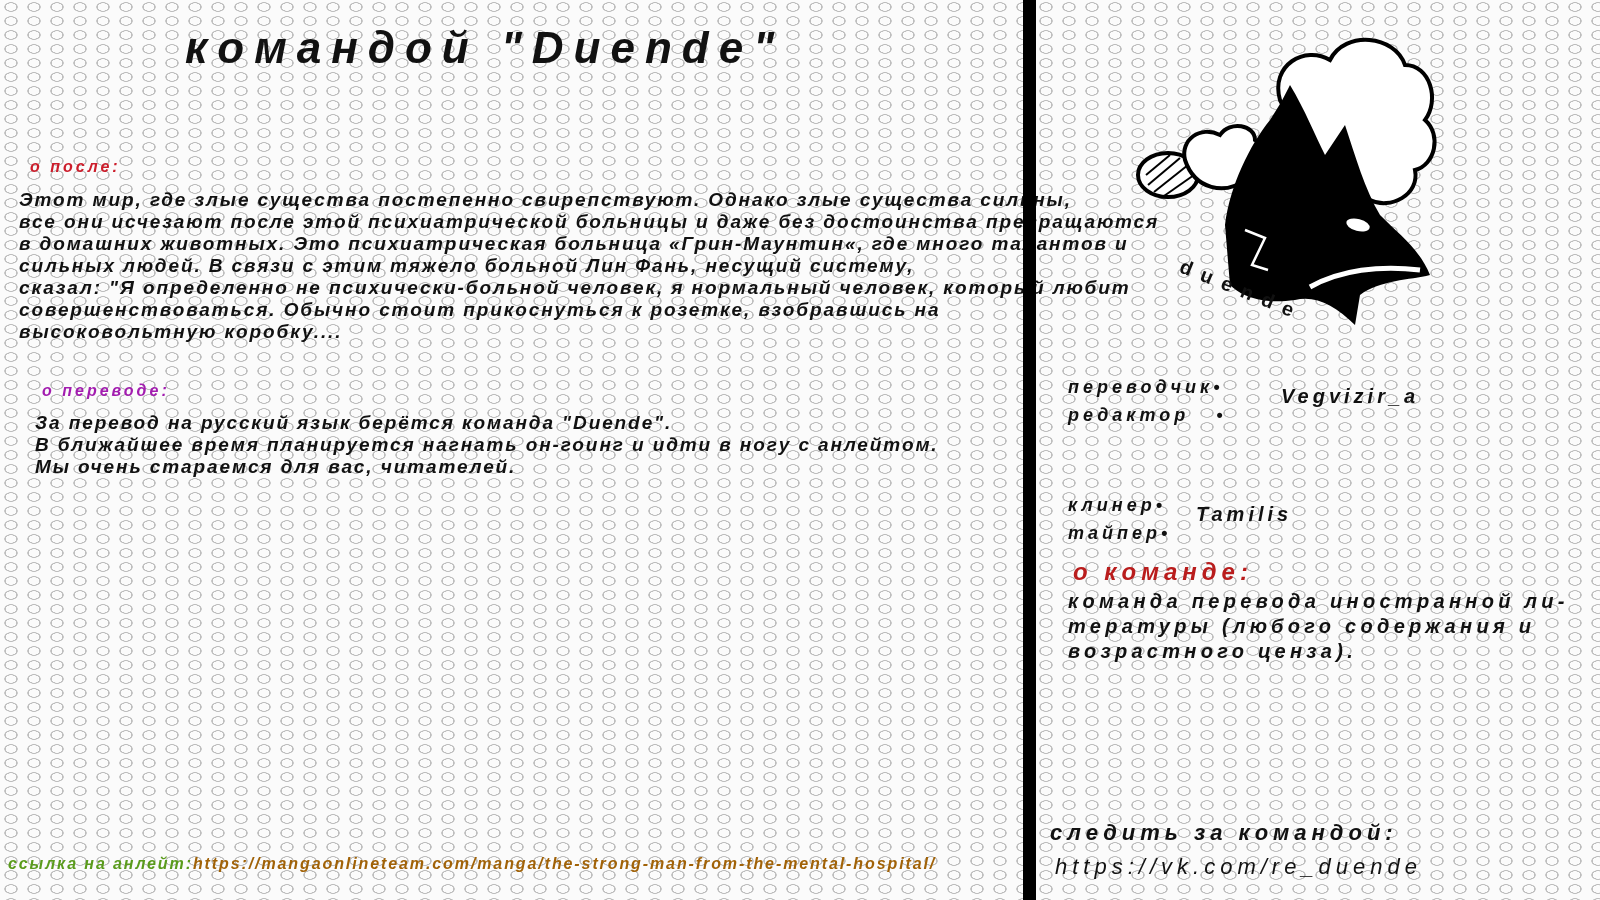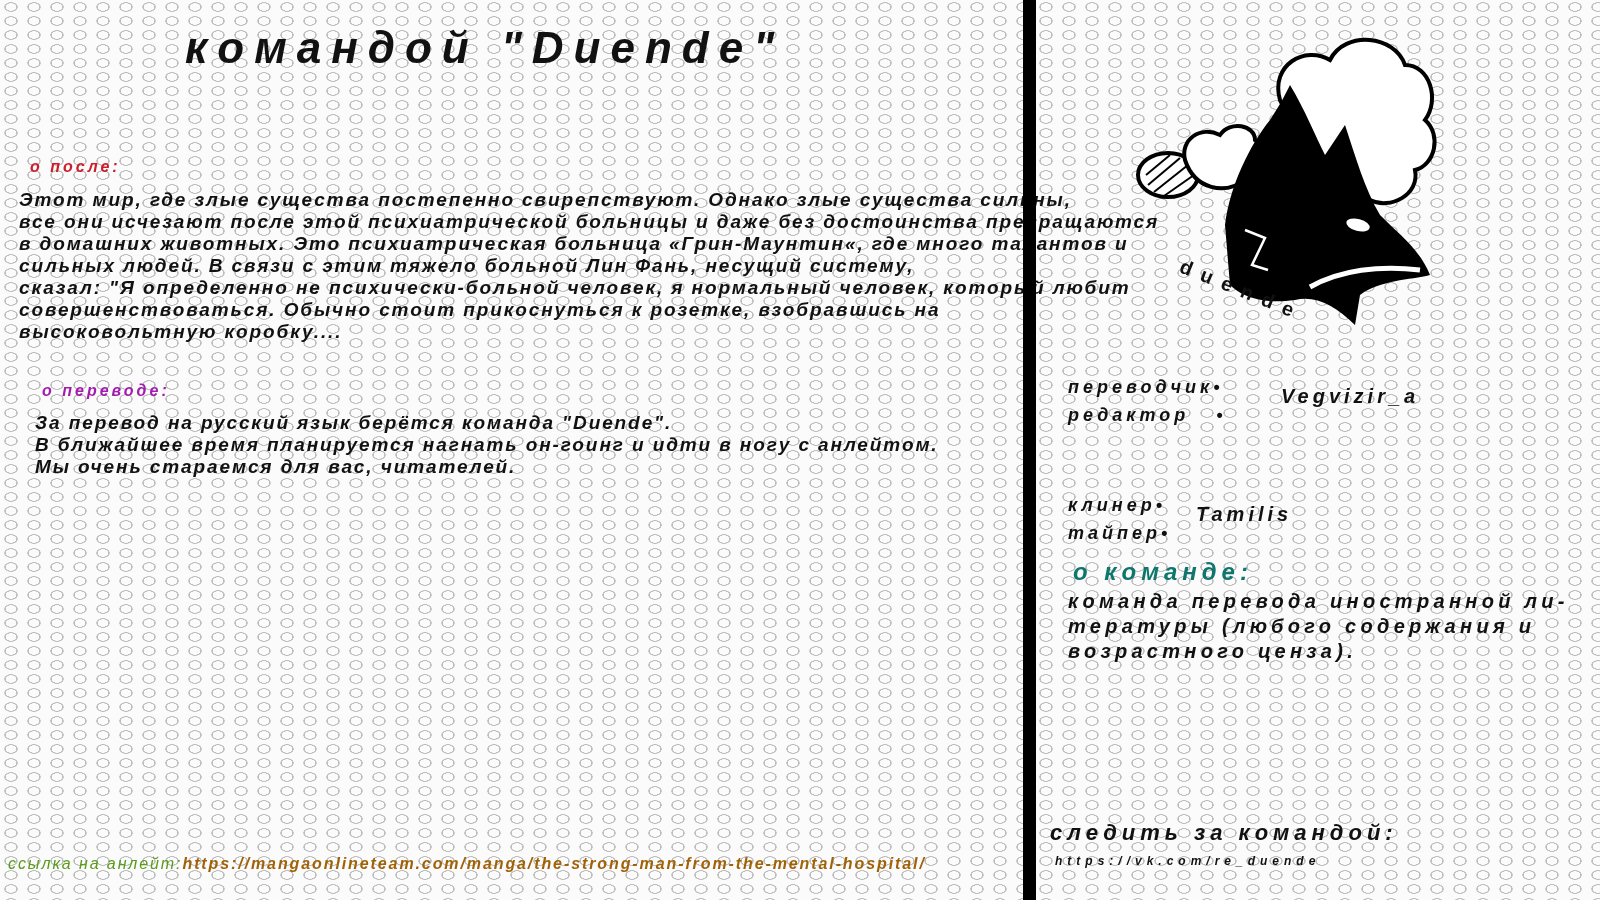--- a/index.html
+++ b/index.html
@@ -23,35 +23,35 @@
       left: 185px; top: 10px; width: 640px;
       font-size: 44px; line-height: 76px; letter-spacing: 10px;
       font-weight: 900; font-style: italic;
     }
 
     .section-label {
       font-size: 16px; font-weight: bold; font-style: italic; letter-spacing: 3px;
     }
     .red { color: #cc1d2b; }
     .blue { color: #a21caf; }
-    .orange { color: #0f766e; }
+    .orange { color: #b91c1c; }
     .green { color: #5a9b1c; }
 
     .about-title-label { left: 30px; top: 158px; }
     .body-text {
       font-size: 19px; line-height: 22px; letter-spacing: 1.9px;
       font-weight: bold; font-style: italic; white-space: pre;
     }
     .about-title-text { left: 19px; top: 189px; }
 
     .about-translation-label { left: 42px; top: 382px; }
     .about-translation-text { left: 35px; top: 412px; }
 
     .link-row { left: 8px; top: 855px; font-size: 16px; letter-spacing: 1.9px; white-space: nowrap; }
-    .link-row .label { font-weight: normal; font-style: italic; }
+    .link-row .label { font-weight: bold; font-style: italic; }
     .link-row .url { font-weight: bold; font-style: italic; color: #a16207; }
 
     .divider {
       position: absolute; left: 1023px; top: 0; width: 13px; height: 900px;
       background: #000; z-index: 2;
     }
 
     .logo { left: 1130px; top: 25px; width: 320px; height: 300px; }
 
     .credits { left: 1068px; top: 373px; }
@@ -60,21 +60,21 @@
       position: absolute; font-size: 20px; letter-spacing: 4px; font-weight: bold; font-style: italic;
     }
 
     .about-team-label { left: 1073px; top: 558px; font-size: 24px; letter-spacing: 5px; }
     .about-team-text {
       left: 1068px; top: 589px; font-size: 20px; line-height: 25px; letter-spacing: 4.3px;
       font-weight: bold; font-style: italic; white-space: pre;
     }
 
     .follow-label { left: 1050px; top: 820px; font-size: 22px; letter-spacing: 5px; font-weight: bold; font-style: italic; }
-    .follow-url { left: 1055px; top: 854px; font-size: 12px; letter-spacing: 5px; font-weight: bold; font-style: italic; }
+    .follow-url { left: 1055px; top: 854px; font-size: 22px; letter-spacing: 5px; font-weight: normal; font-style: italic; }
   </style>
 </head>
 <body>
 
 <div class="pattern"></div>
 
 <div class="layer title">
   <div>командой "Duende"</div>
 </div>
 

